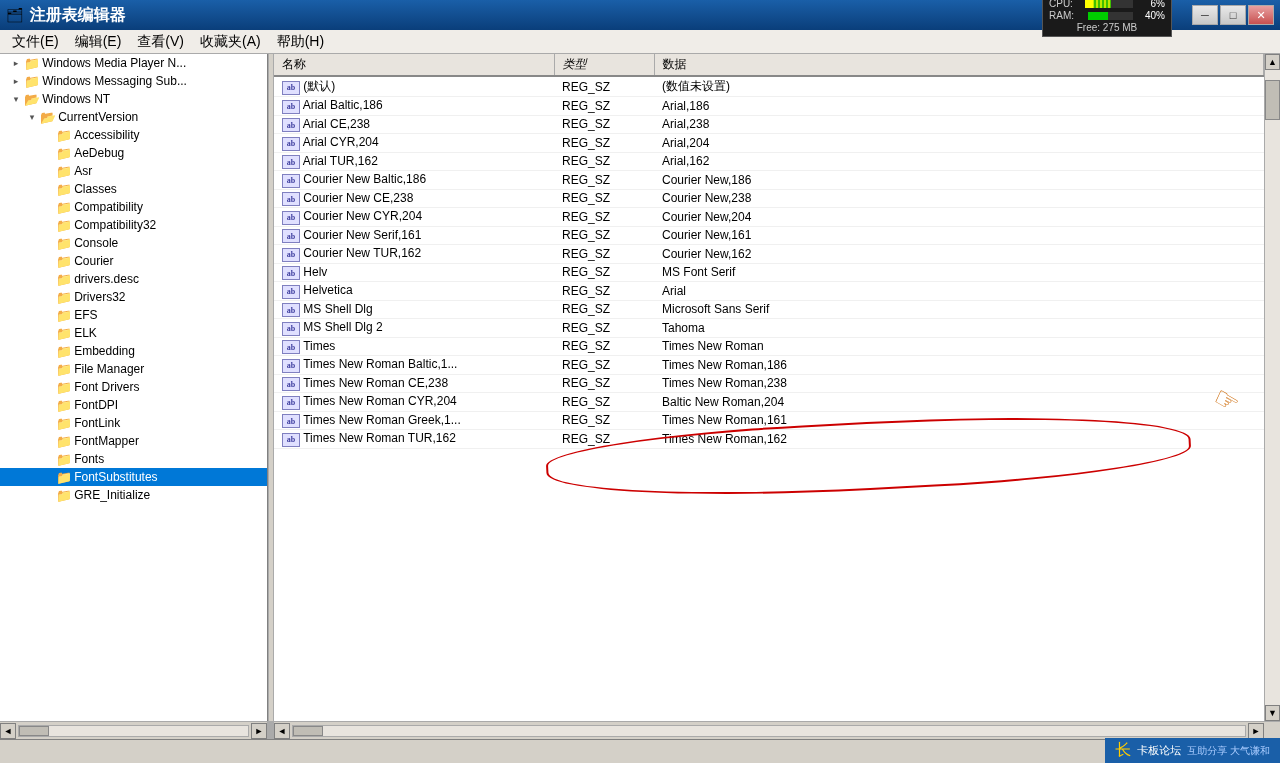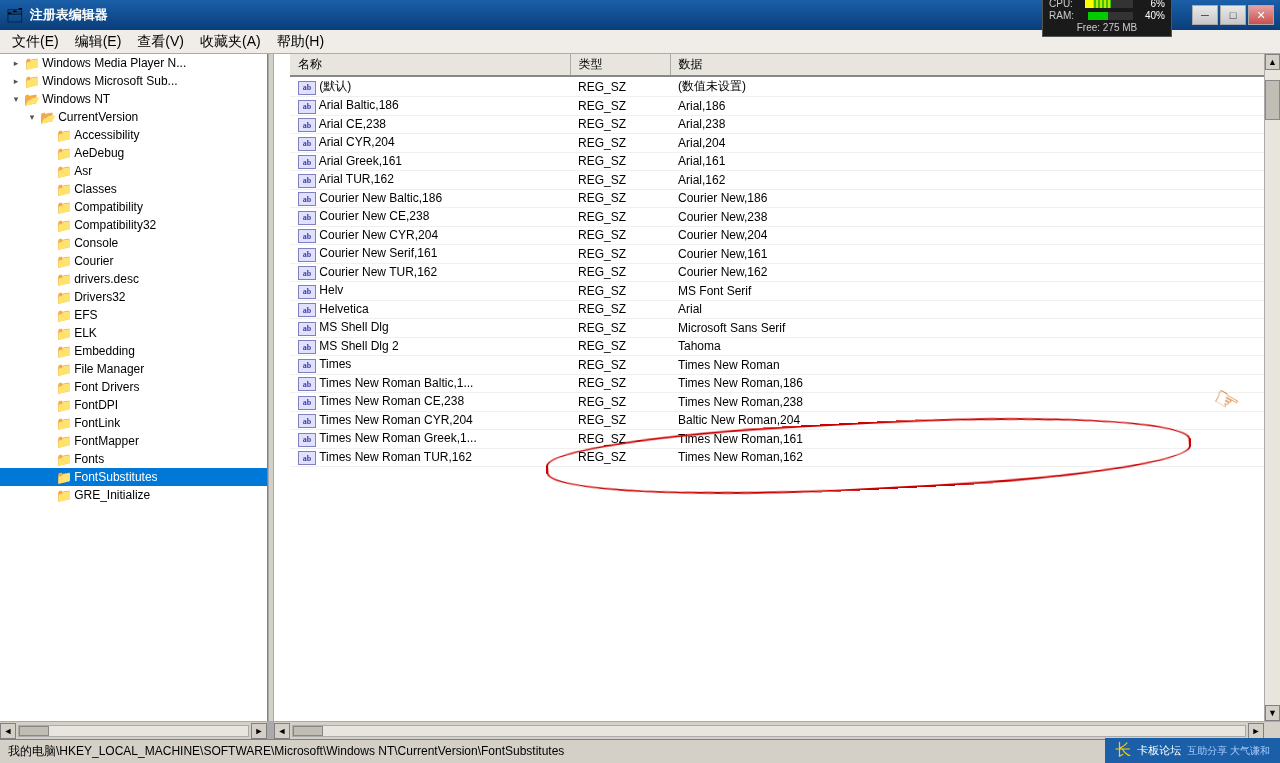--- a/index.html
+++ b/index.html
@@ -7,21 +7,21 @@
     
     
     .title-bar {
       background: linear-gradient(to bottom, #1a5fa8, #0a3e7a);
       height: 30px;
       display: flex;
       align-items: center;
       padding: 0 6px;
       user-select: none;
     }
-    .title-bar-text { color: white; font-size: 13px; font-weight: bold; flex: 1; }
+    .title-bar-text { color: white; font-size: 16px; font-weight: bold; flex: 1; }
     .title-bar-buttons { display: flex; gap: 2px; }
     .title-btn {
       width: 26px; height: 20px; border: 1px solid #aaa;
       background: linear-gradient(to bottom, #e8e8e8, #c8c8c8);
       cursor: pointer; display: flex; align-items: center; justify-content: center;
       font-size: 11px; color: #333;
     }
     .title-btn.close { background: linear-gradient(to bottom, #e8a0a0, #c85050); color: white; }
 
     
@@ -59,21 +59,21 @@
     }
     .tree-item.selected { background: #0078d7; color: white; }
     .tree-expander { width: 16px; height: 16px; display: inline-flex; align-items: center; justify-content: center; cursor: pointer; font-size: 9px; color: #555; }
 
     
     .right-panel {
       flex: 1; background: #fff; overflow: hidden;
       display: flex; flex-direction: column;
     }
     .registry-table { flex: 1; overflow-y: auto; }
-    table { width: 100%; border-collapse: collapse; font-size: 12px; margin-left: 16px; }
+    table { width: 100%; border-collapse: collapse; font-size: 12px; }
     thead tr { background: #e8e4de; }
     th {
       text-align: left; padding: 2px 8px; border-right: 1px solid #aaa;
       border-bottom: 2px solid #888; font-weight: normal; font-size: 12px;
       position: sticky; top: 0; background: #e8e4de; cursor: pointer;
     }
     td { padding: 1px 8px; border-bottom: 1px solid #f0f0f0; white-space: nowrap; font-size: 12px; }
     .ab-icon {
       width: 18px; height: 14px; background: #e0e0ff; border: 1px solid #8080c0;
       font-size: 8px; font-weight: bold; color: #4040a0; display: inline-flex;
@@ -175,21 +175,21 @@
       <div class="tree-item">
     <span style="display:inline-block; width:4px;"></span>
     <span class="tree-expander">▸</span>
     <span style="margin-right:2px; font-size:13px;">📁</span>
     <span>Windows Media Player N...</span>
   </div>
           <div class="tree-item">
     <span style="display:inline-block; width:4px;"></span>
     <span class="tree-expander">▸</span>
     <span style="margin-right:2px; font-size:13px;">📁</span>
-    <span>Windows Microsoft Sub...</span>
+    <span>Windows Messaging Sub...</span>
   </div>
           <div class="tree-item">
     <span style="display:inline-block; width:4px;"></span>
     <span class="tree-expander">▾</span>
     <span style="margin-right:2px; font-size:13px;">📂</span>
     <span>Windows NT</span>
   </div>
           <div class="tree-item">
     <span style="display:inline-block; width:20px;"></span>
     <span class="tree-expander">▾</span>
@@ -327,21 +327,21 @@
   </div>
 
   <div class="splitter"></div>
 
   <div class="right-panel">
     <div class="registry-table" style="position:relative;">
       <table>
         <thead>
           <tr>
             <th style="width:280px;">名称</th>
-            <th style="width:100px;">类型</th>
+            <th style="width:100px;font-style:italic;">类型</th>
             <th>数据</th>
           </tr>
         </thead>
         <tbody id="table-body">
 
         <tr>
     <td>
       <span class="ab-icon">ab</span>
       <span>(默认)</span>
     </td>
@@ -364,28 +364,20 @@
     <td>REG_SZ</td>
     <td>Arial,238</td>
   </tr>
             <tr>
     <td>
       <span class="ab-icon">ab</span>
       <span>Arial CYR,204</span>
     </td>
     <td>REG_SZ</td>
     <td>Arial,204</td>
-  </tr>
-            <tr>
-    <td>
-      <span class="ab-icon">ab</span>
-      <span>Arial Greek,161</span>
-    </td>
-    <td>REG_SZ</td>
-    <td>Arial,161</td>
   </tr>
             <tr>
     <td>
       <span class="ab-icon">ab</span>
       <span>Arial TUR,162</span>
     </td>
     <td>REG_SZ</td>
     <td>Arial,162</td>
   </tr>
             <tr>
@@ -540,20 +532,19 @@
     <div class="scroll-btn">◄</div>
     <div class="scroll-track">
       <div class="scroll-thumb" style="margin-left:0;"></div>
     </div>
     <div class="scroll-btn">►</div>
   </div>
   <div style="width:16px;"></div>
 </div>
 
 <div class="status-bar">
-  <span>我的电脑\HKEY_LOCAL_MACHINE\SOFTWARE\Microsoft\Windows NT\CurrentVersion\FontSubstitutes</span>
 
   <div style="position:absolute; bottom:0; right:0; display:flex; align-items:center; background:#1a5fa8; color:white; padding:2px 10px; font-size:11px; gap:6px;">
     <span style="font-size:16px; color:#ffcc00;">长</span>
     <span>卡板论坛</span>
     <span style="font-size:10px; color:#aaccff;">互助分享 大气谦和</span>
   </div>
 </div>
 
 </body></html>

